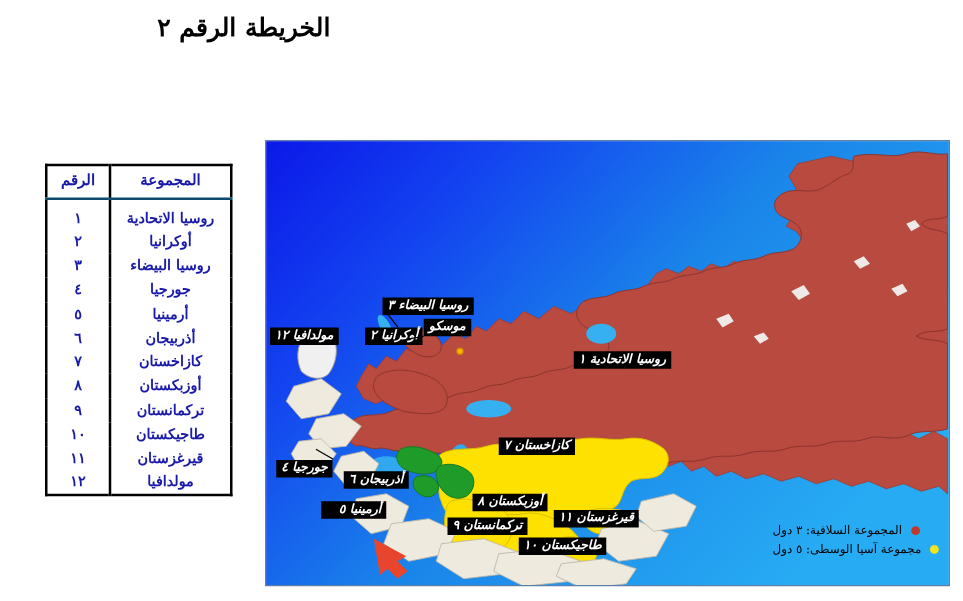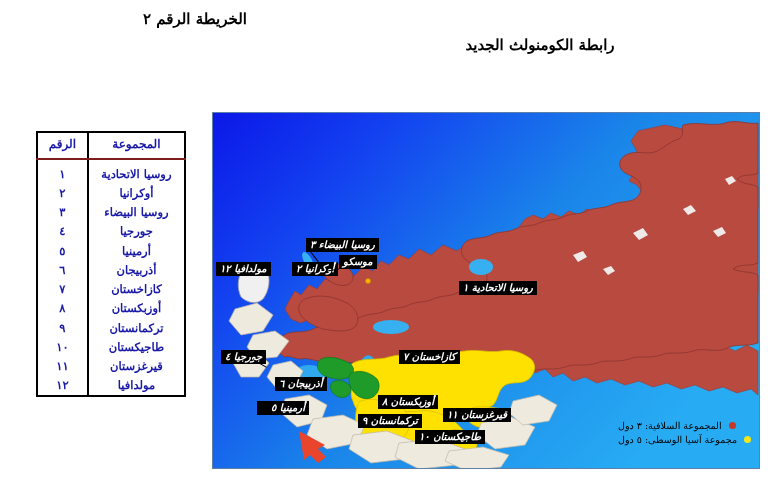--- a/index.html
+++ b/index.html
@@ -10,21 +10,21 @@
     font-family:"DejaVu Sans","Liberation Sans",sans-serif;
     position:relative;overflow:hidden;
   }
   .page{position:absolute;inset:0;}
 
   
   #map-number-title{
     position:absolute;left:100px;top:10px;width:190px;
     text-align:center;
     font-family:"DejaVu Serif","Liberation Serif",serif;
-    font-size:15px;font-weight:bold;color:#000000;
+    font-size:20px;font-weight:bold;color:#000000;
     direction:rtl;white-space:nowrap;
   }
   #map-main-title{
     position:absolute;left:405px;top:36px;width:270px;
     text-align:center;
     font-family:"DejaVu Serif","Liberation Serif",serif;
     font-size:15px;font-weight:bold;color:#000000;
     direction:rtl;white-space:nowrap;
   }
 
@@ -37,21 +37,21 @@
     direction:rtl;
   }
   #republic-table td,#republic-table th{
     border:1px solid #000;
     font-family:"DejaVu Serif","Liberation Serif",serif;
     font-size:11.5px;color:#1a1aa8;font-weight:bold;
     text-align:center;padding:2px 1px;line-height:1.15;
     white-space:nowrap;
   }
   #republic-table thead th{
-    border-bottom:2px solid #7f1d1d;
+    border-bottom:2px solid #0c4a6e;
     padding:5px 2px 6px;font-size:12px;
   }
   #republic-table .col-name{width:98px;border-left:2px solid #000;}
   #republic-table .col-num{width:50px;}
   #republic-table tbody tr:first-child td{padding-top:8px;}
   #republic-table tbody td{border:none;padding:3px 1px;}
   #republic-table tbody td.col-name{border-left:2px solid #000;}
 
   
   #map-figure{
@@ -102,21 +102,20 @@
     font-family:"DejaVu Serif","Liberation Serif",serif;
     font-size:9.5px;color:#000000;white-space:nowrap;
   }
 </style>
 </head>
 <body>
 
 <div class="page">
 
   <div id="map-number-title">الخريطة الرقم ٢</div>
-  <div id="map-main-title">رابطة الكومنولث الجديد</div>
 
   <table id="republic-table">
     <thead>
       <tr>
         <th class="col-name">المجموعة</th>
         <th class="col-num">الرقم</th>
       </tr>
     </thead>
     <tbody>
       <tr>
@@ -362,21 +361,21 @@
 
     <div class="map-label" style="left:93px;top:125px;">روسيا البيضاء ٣</div>
 
     <div class="map-label" style="left:79px;top:149px;">أوكرانيا ٢</div>
 
     <div class="map-label" style="left:126px;top:142px;">موسكو</div>
     <div id="moscow-dot" style="left:152px;top:165px;"></div>
 
     <div class="map-label" style="left:3px;top:149px;">مولدافيا ١٢</div>
 
-    <div class="map-label" style="left:8px;top:237px;">جورجيا ٤</div>
+    <div class="map-label" style="left:8px;top:255px;">جورجيا ٤</div>
 
     <div class="map-label" style="left:44px;top:288px;padding-left:14px;">أرمينيا ٥</div>
 
     <div class="map-label" style="left:62px;top:264px;">أذربيجان ٦</div>
 
     <div class="map-label" style="left:186px;top:237px;">كازاخستان ٧</div>
 
     <div class="map-label" style="left:165px;top:282px;">أوزبكستان ٨</div>
 
     <div class="map-label" style="left:145px;top:301px;">تركمانستان ٩</div>

